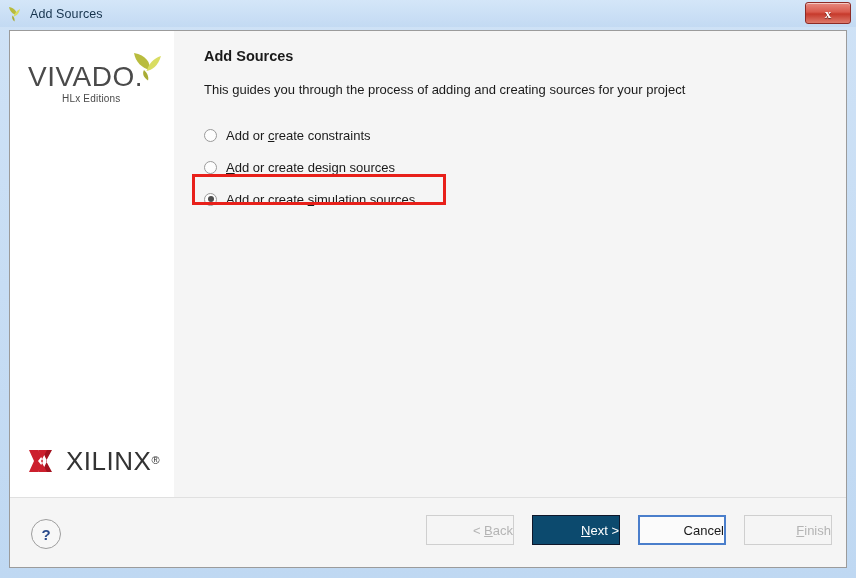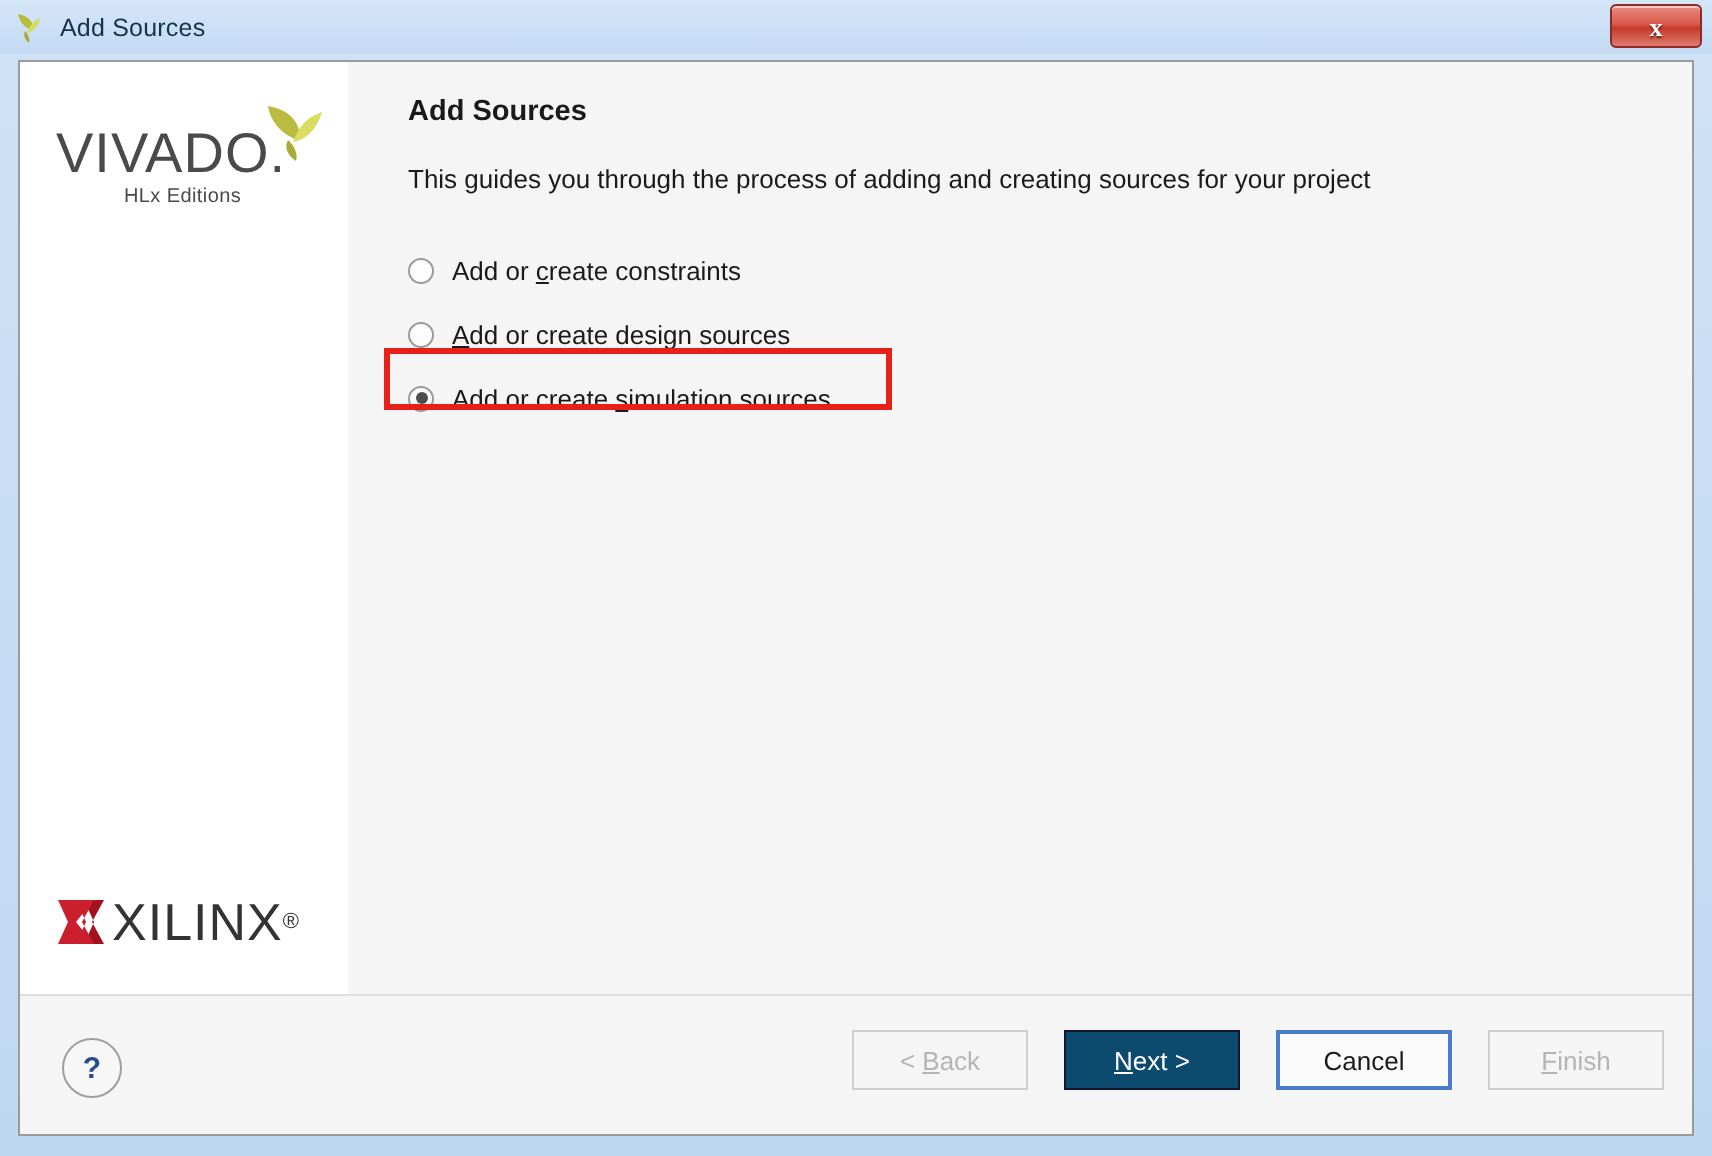--- a/index.html
+++ b/index.html
@@ -149,21 +149,21 @@
     left: 18px; top: 413px;
     width: 132px; height: 34px;
     display: flex;
     align-items: center;
   }
   #xilinx-mark { width: 26px; height: 26px; flex: none; }
   #xilinx-word {
     font-size: 26px;
     color: #333333;
     letter-spacing: .5px;
-    margin-left: 2px;
+    margin-left: 12px;
     line-height: 1;
     white-space: nowrap;
   }
   #xilinx-word .reg { font-size: 11px; vertical-align: 6px; }
 
   
   #main-area {
     position: absolute;
     left: 164px; top: 0;
     width: 673px;
@@ -261,21 +261,21 @@
   #button-bar {
     position: absolute;
     right: 14px; top: 17px;
     display: flex;
     align-items: center;
     gap: 18px;
   }
   .btn {
     width: 88px; height: 30px;
     box-sizing: border-box;
-    display: flex; align-items: center; justify-content: center;
+    display: flex; align-items: center; justify-content: flex-end;
     font-size: 13px;
     background: #f5f5f5;
     border: 1px solid #cfcfcf;
     color: #b4b4b4;
     cursor: default;
     white-space: nowrap;
   }
   .btn u { text-decoration: underline; }
   .btn.primary {
     background: #0c4a6e;

